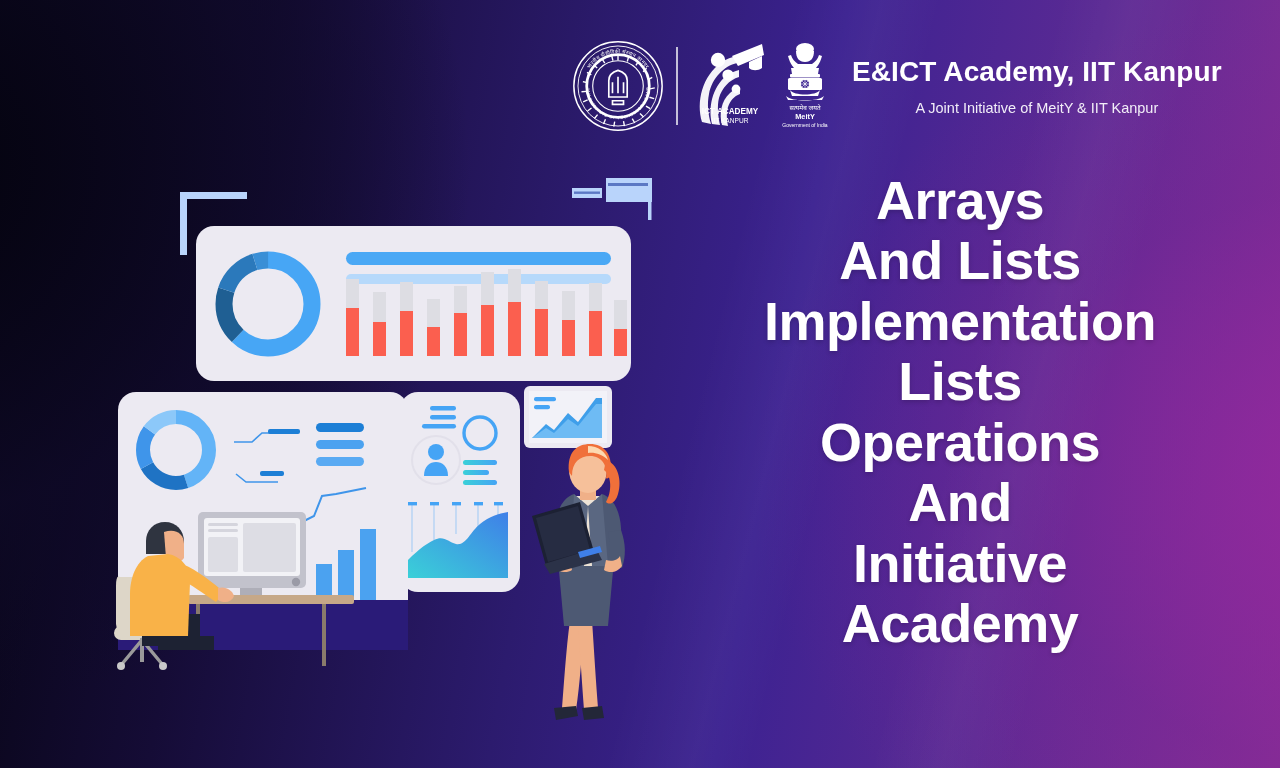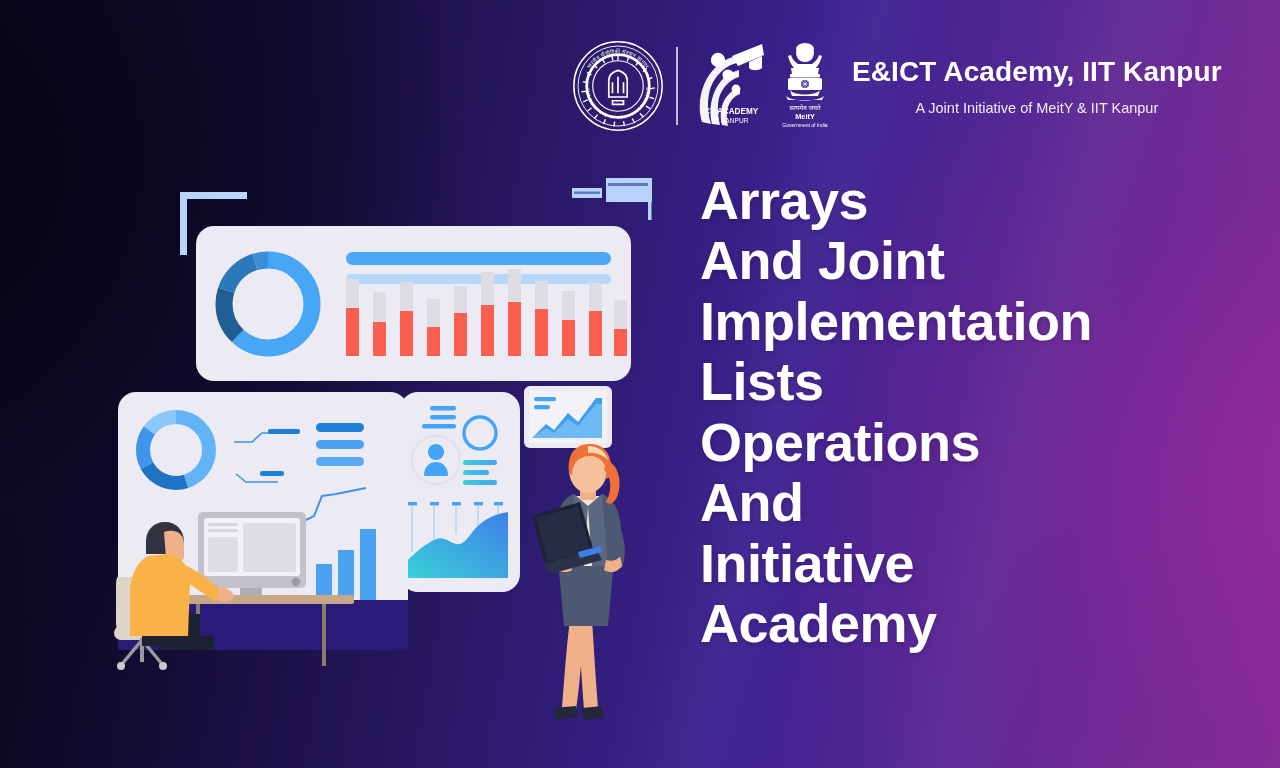--- a/index.html
+++ b/index.html
@@ -28,21 +28,21 @@
   .divider{width:2px;height:78px;background:rgba(255,255,255,.72);margin:0 14px 0 12px;flex:0 0 auto;}
   .logo-ict{width:76px;height:96px;flex:0 0 auto;}
   .logo-meity{width:62px;height:92px;flex:0 0 auto;margin-left:6px;}
   .header-text{margin-left:16px;display:flex;flex-direction:column;align-items:center;}
   .h-title{color:#ffffff;font-size:28px;font-weight:bold;letter-spacing:.1px;white-space:nowrap;line-height:1.15;}
   .h-sub{color:#f2eef8;font-size:14.5px;font-weight:400;white-space:nowrap;margin-top:12px;}
 
   
   .title-block{
     position:absolute;left:700px;top:170px;width:520px;z-index:25;
-    text-align:left;color:#ffffff;font-weight:bold;
+    text-align:center;color:#ffffff;font-weight:bold;
     font-size:54px;line-height:1.12;letter-spacing:-0.5px;
     text-shadow:0 2px 5px rgba(0,0,0,.18);
   }
   .title-line{display:block;}
 
   
   .illus{position:absolute;left:100px;top:170px;width:580px;height:590px;z-index:20;}
   .bracket{position:absolute;left:80px;top:22px;width:60px;height:56px;
     border-left:7px solid #b9d4fb;border-top:7px solid #b9d4fb;}
   .flagdeco{position:absolute;left:470px;top:6px;width:86px;height:46px;}
@@ -139,21 +139,21 @@
     </svg>
 
     <div class="header-text">
       <div class="h-title">E&amp;ICT Academy, IIT Kanpur</div>
       <div class="h-sub">A Joint Initiative of MeitY &amp; IIT Kanpur</div>
     </div>
   </div>
 
   <div class="title-block">
     <span class="title-line">Arrays</span>
-    <span class="title-line">And Joint</span>
+    <span class="title-line">And Lists</span>
     <span class="title-line">Implementation</span>
     <span class="title-line">Lists</span>
     <span class="title-line">Operations</span>
     <span class="title-line">And</span>
     <span class="title-line">Initiative</span>
     <span class="title-line">Academy</span>
   </div>
 
   <div class="illus">
 

